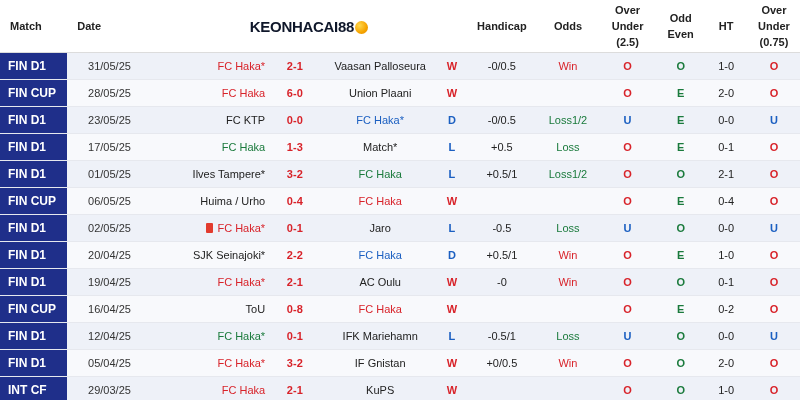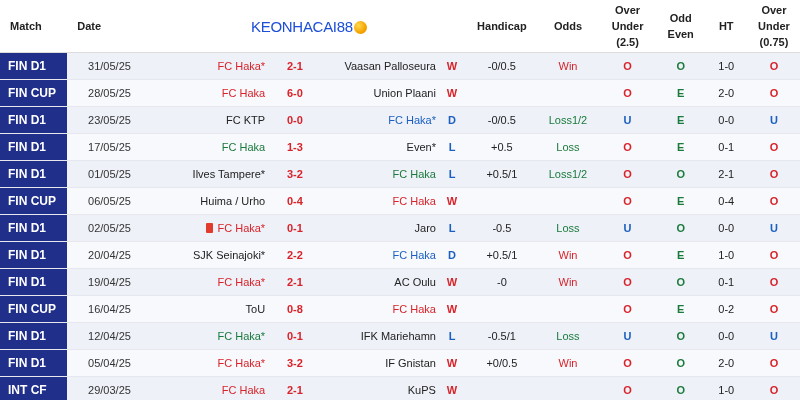--- a/index.html
+++ b/index.html
@@ -20,24 +20,24 @@
     text-align:center;
     vertical-align:middle;
     padding:2px 1px;
     border-bottom:1px solid #dcdcdc;
     height:38px;
   }
   thead th.left{text-align:left;padding-left:10px;}
   .logo-cell{text-align:center;}
   .logo{
     display:inline-block;
-    font-weight:normal;
+    font-weight:bold;
     font-size:15px;
     letter-spacing:-0.3px;
-    color:#1d4ed8;
+    color:#0f172a;
   }
   .logo .ball{
     display:inline-block;
     width:13px;height:13px;
     border-radius:50%;
     background:radial-gradient(circle at 35% 35%, #ffd84d 0%, #f5a300 60%, #e08a00 100%);
     vertical-align:-2px;
     margin-left:1px;
     position:relative;
   }
@@ -56,21 +56,21 @@
   td.comp{
     background:#1f2f8a !important;
     color:#ffffff;
     font-weight:bold;
     font-size:12px;
     text-align:left;
     padding-left:8px;
   }
   td.date{color:#333;}
   td.home{text-align:right;padding-right:8px;}
-  td.away{text-align:right;padding-left:8px;}
+  td.away{text-align:center;padding-left:8px;}
   td.score{font-weight:bold;color:#d8232a;}
   .red{color:#d8232a;}
   .green{color:#1a7a3c;margin-top:6px;}
   .blue{color:#1b5fc1;}
   .black{color:#222;}
   .wl{font-weight:bold;}
   .w{color:#d8232a;}
   .l{color:#1b5fc1;}
   .d{color:#1b5fc1;}
   .ou{font-weight:bold;}
@@ -162,21 +162,21 @@
         <td class="ou u">U</td>
         <td class="ou e">E</td>
         <td class="black">0-0</td>
         <td class="ou u">U</td>
       </tr>
       <tr class="even">
         <td class="comp">FIN D1</td>
         <td class="date">17/05/25</td>
         <td class="home green">FC Haka</td>
         <td class="score">1-3</td>
-        <td class="away black">Even*</td>
+        <td class="away black">Match*</td>
         <td class="wl l">L</td>
         <td class="black">+0.5</td>
         <td class="oddsval green">Loss</td>
         <td class="ou o">O</td>
         <td class="ou e">E</td>
         <td class="black">0-1</td>
         <td class="ou o">O</td>
       </tr>
       <tr class="odd">
         <td class="comp">FIN D1</td>

